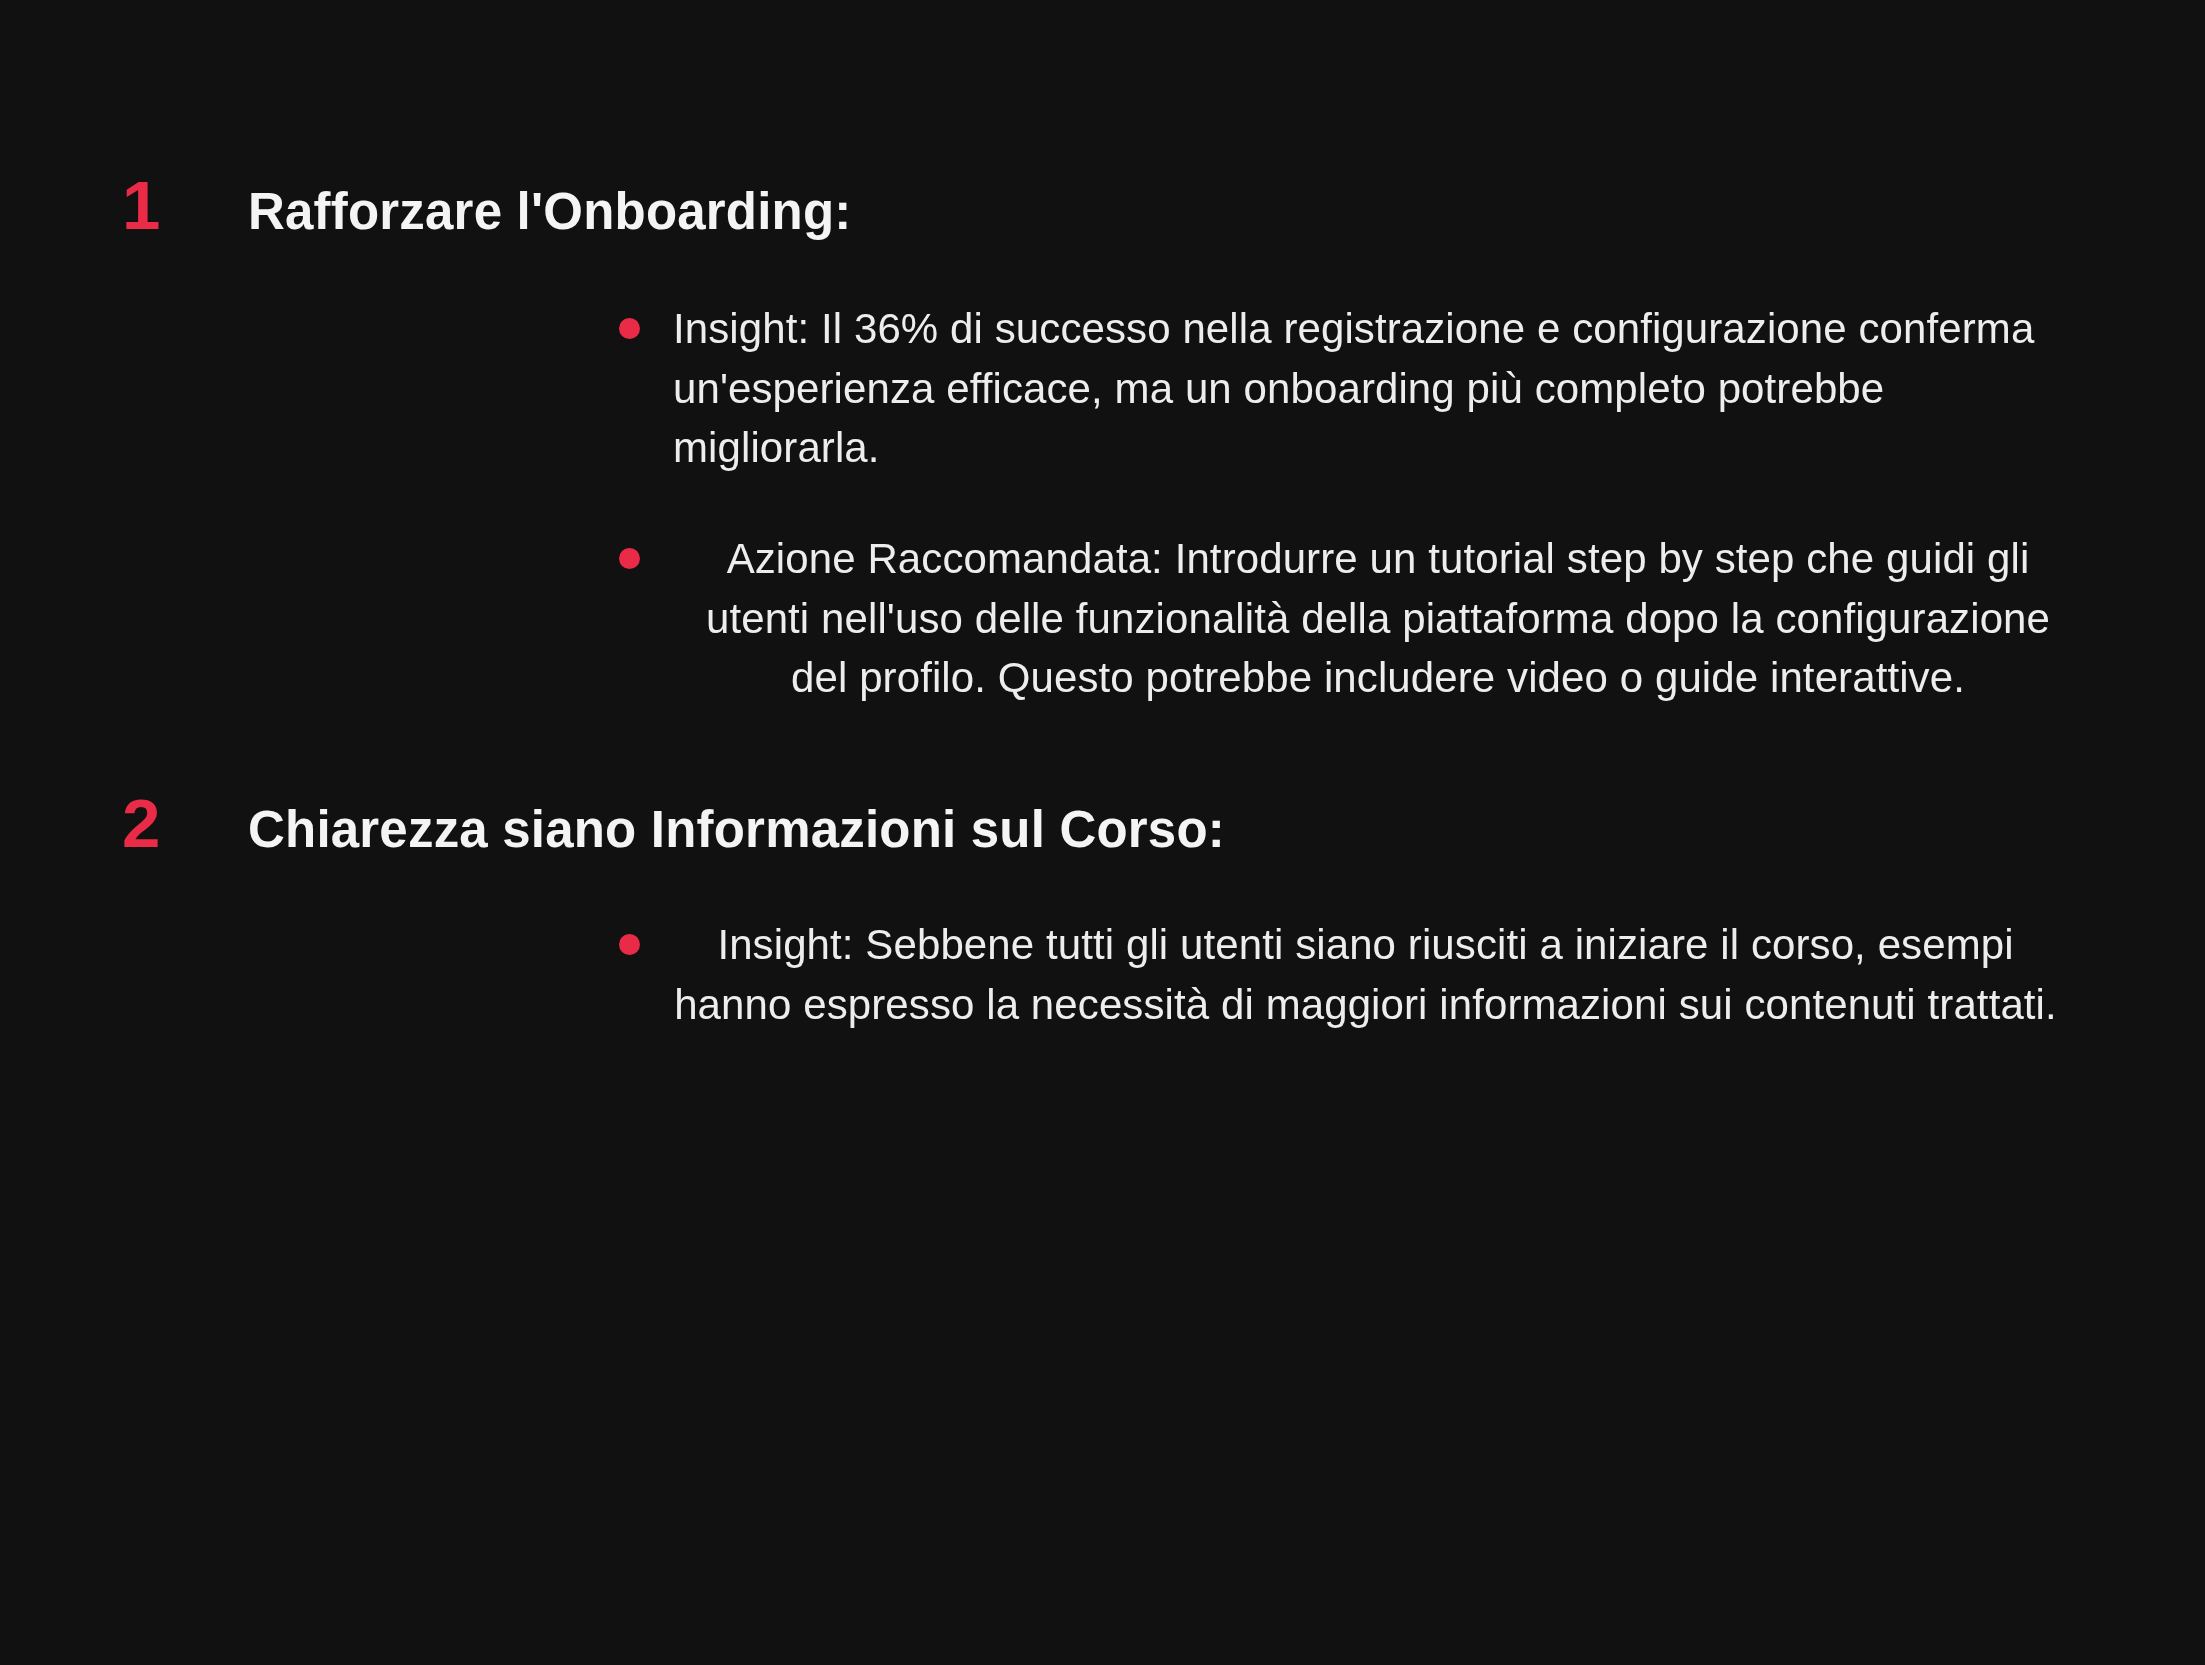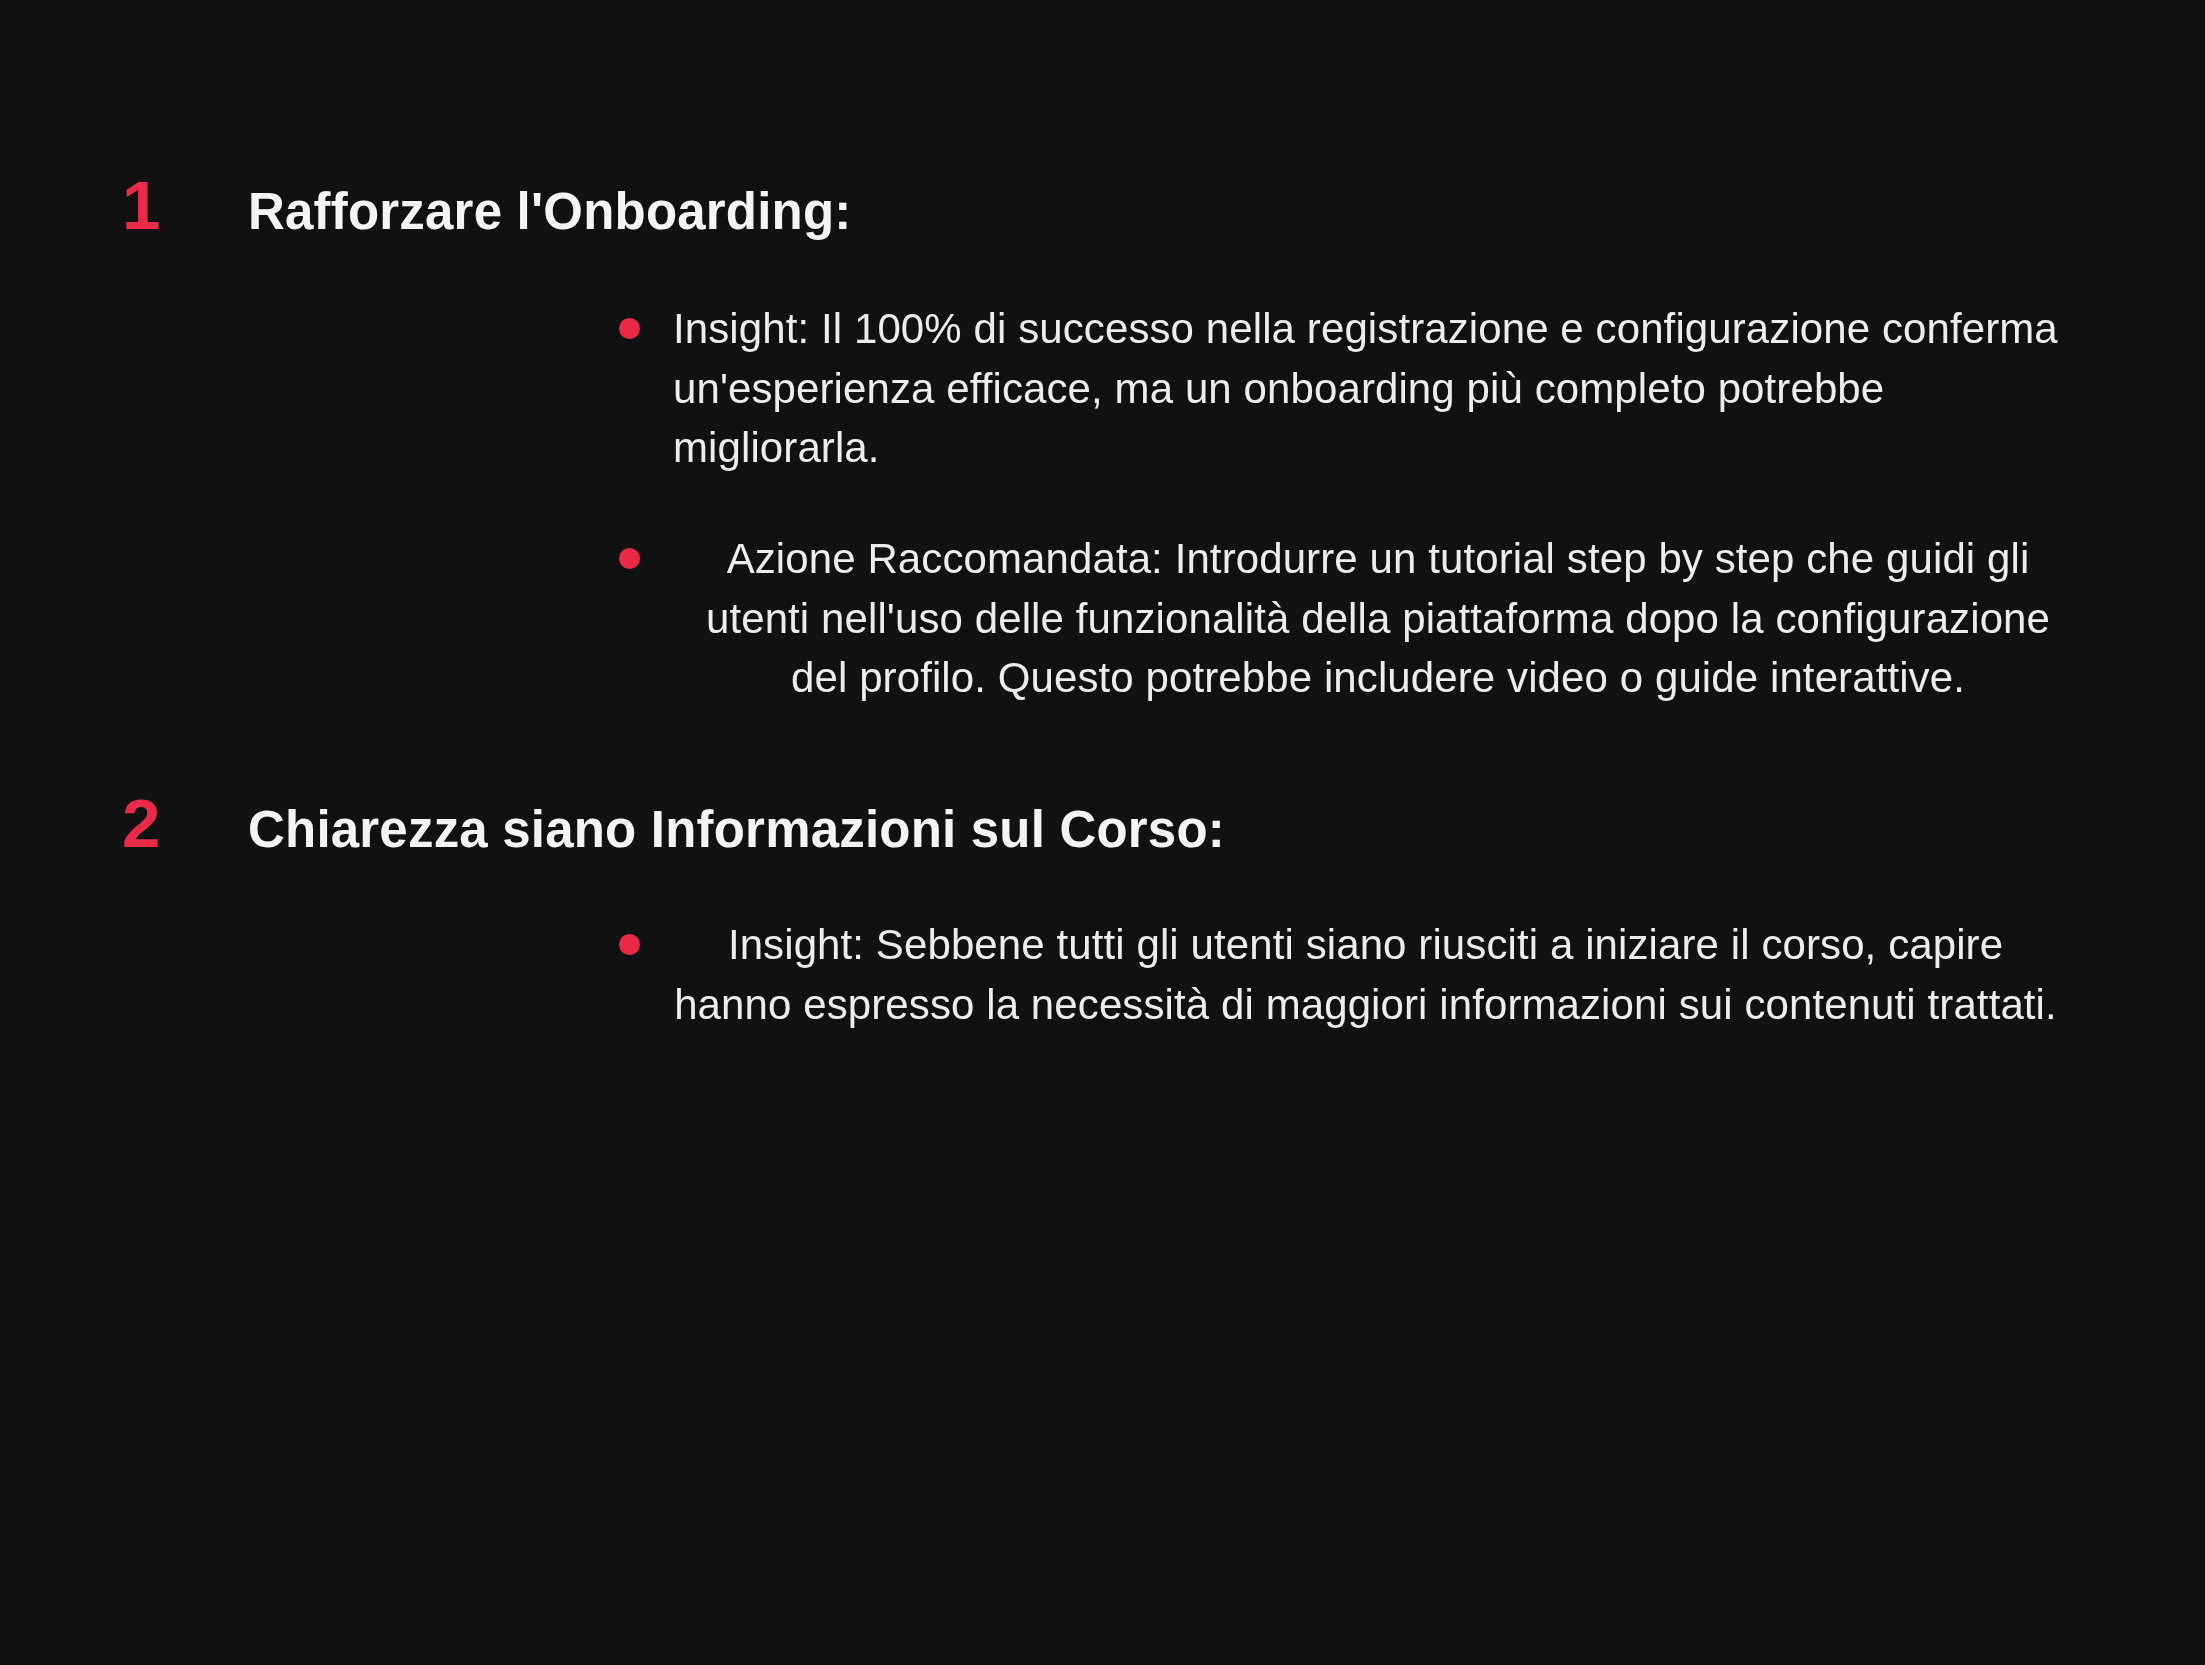--- a/index.html
+++ b/index.html
@@ -89,36 +89,36 @@
 <div class="slide">
 
   <div class="section section-1">
     <div class="section-head">
       <div class="section-number">1</div>
       <div class="section-title">Rafforzare l'Onboarding:</div>
     </div>
     <div class="bullets">
       <div class="bullet">
         <span class="dot"></span>
-        <div class="bullet-text">Insight: Il 100% di successo nella registrazione e configurazione conferma un'esperienza efficace, ma un onboarding più completo potrebbe migliorarla.</div>
+        <div class="bullet-text">Insight: Il 36% di successo nella registrazione e configurazione conferma un'esperienza efficace, ma un onboarding più completo potrebbe migliorarla.</div>
       </div>
       <div class="bullet">
         <span class="dot"></span>
         <div class="bullet-text">Azione Raccomandata: Introdurre un tutorial step by step che guidi gli utenti nell'uso delle funzionalità  della piattaforma dopo la configurazione del profilo. Questo potrebbe includere video o guide interattive.</div>
       </div>
     </div>
   </div>
 
   <div class="section section-2">
     <div class="section-head">
       <div class="section-number">2</div>
       <div class="section-title">Chiarezza siano Informazioni sul Corso:</div>
     </div>
     <div class="bullets">
       <div class="bullet">
         <span class="dot"></span>
-        <div class="bullet-text">Insight: Sebbene tutti gli utenti siano riusciti a iniziare il corso, capire hanno espresso la necessità di  maggiori informazioni sui contenuti trattati.</div>
+        <div class="bullet-text">Insight: Sebbene tutti gli utenti siano riusciti a iniziare il corso, esempi hanno espresso la necessità di  maggiori informazioni sui contenuti trattati.</div>
       </div>
     </div>
   </div>
 
 </div>
 
 
 </body></html>

